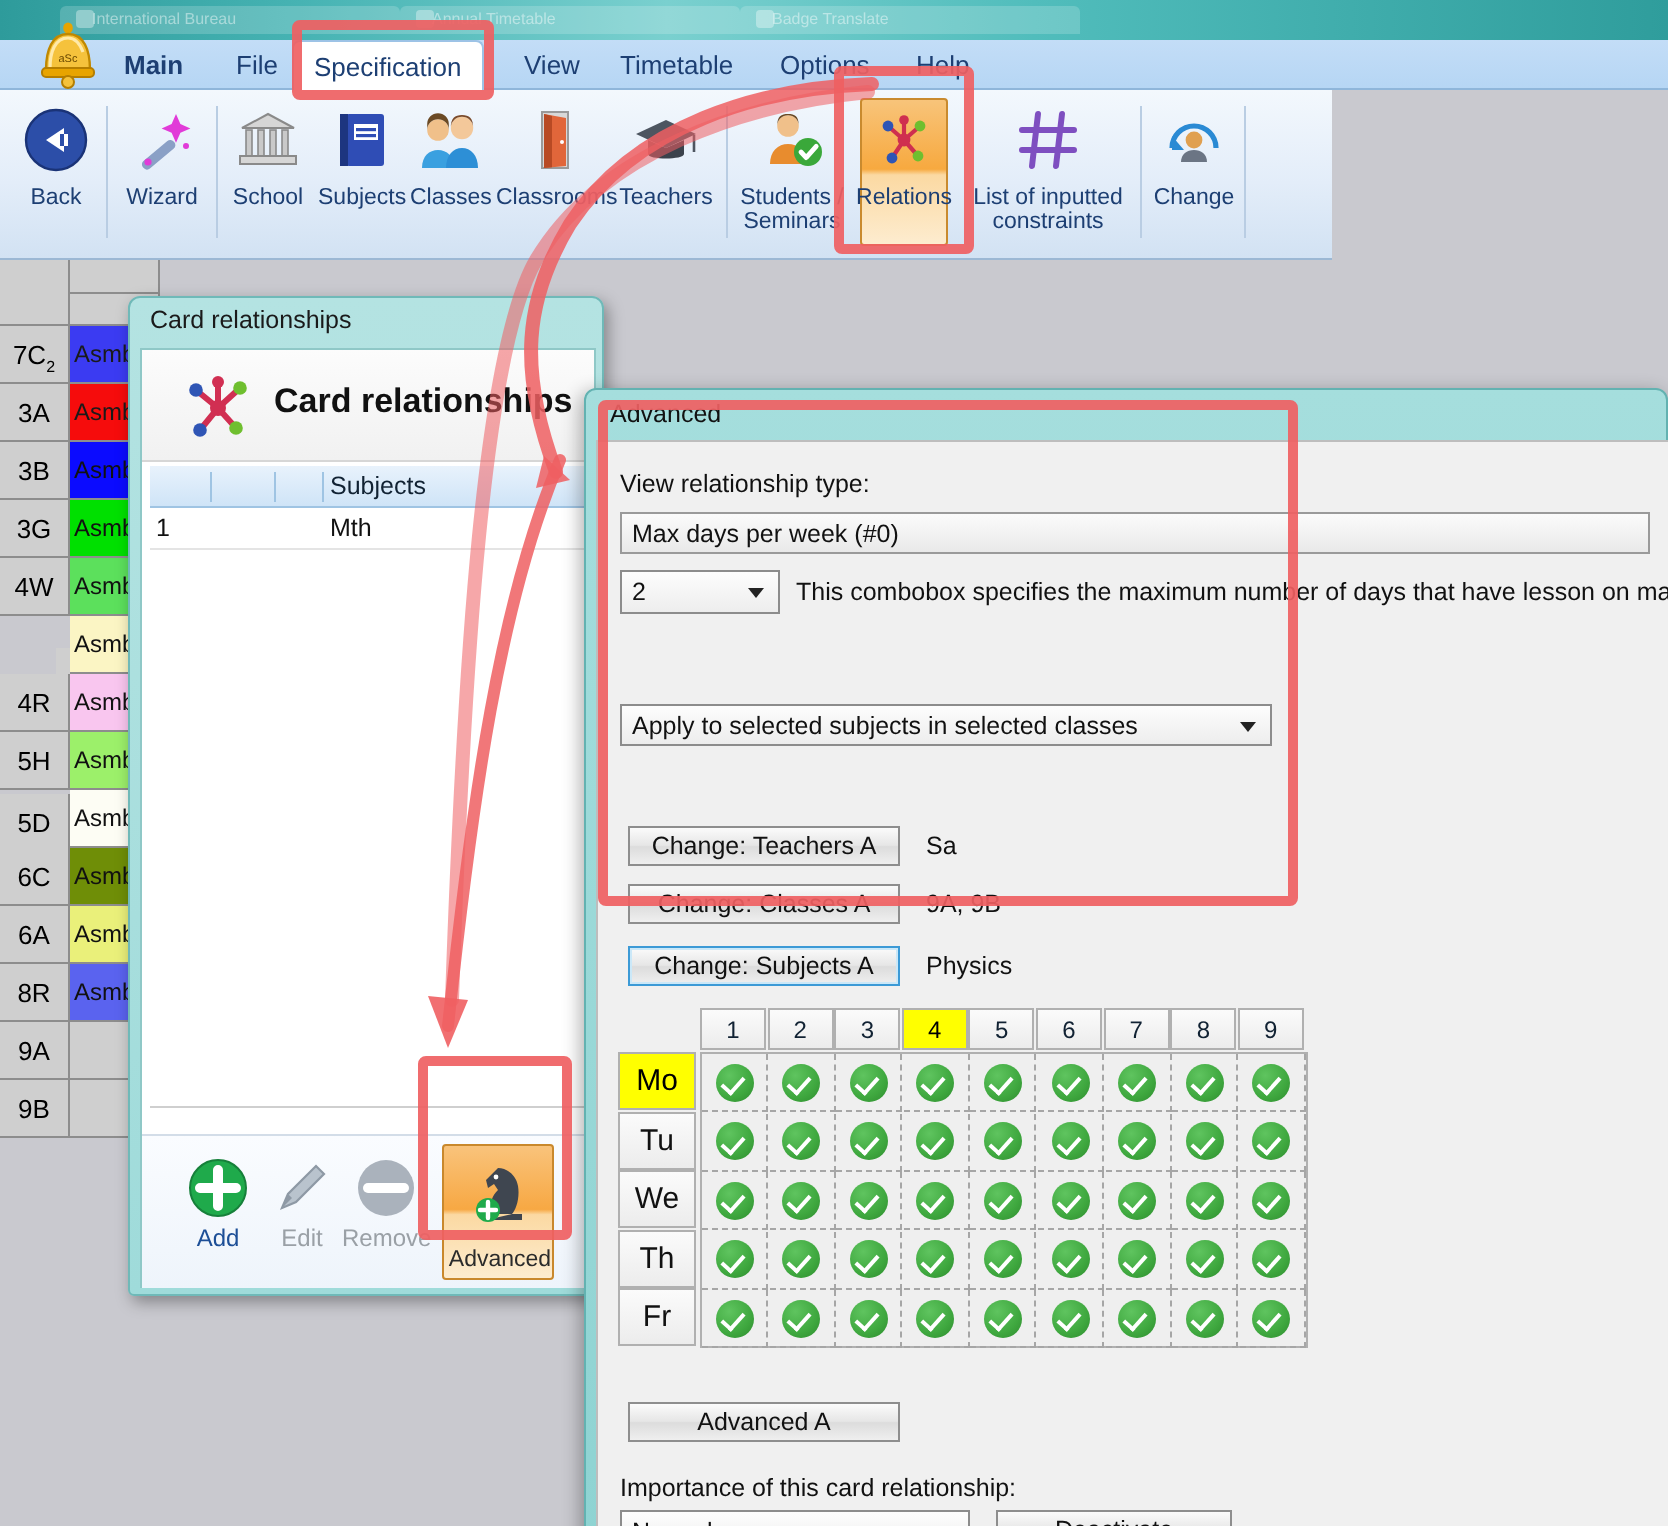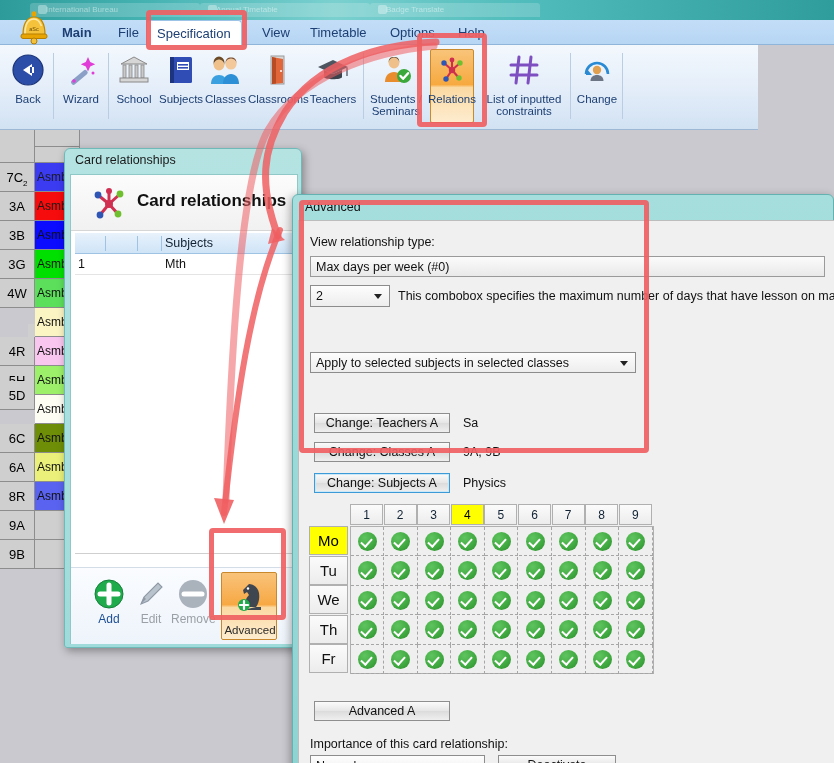--- a/index.html
+++ b/index.html
@@ -47,21 +47,21 @@
     padding:0 10px; color:#1d3f73; font-size:13px; white-space:nowrap;
   }
   .menu-item.bold { font-weight:bold; }
   .menu-item.active {
     background:#ffffff; border:1px solid #9dc3e6; border-bottom:none;
     border-radius:4px 4px 0 0; height:26px; color:#1d3f73;
   }
 
   
   #ribbon {
-    position:absolute; left:0; top:25px; width:758px; height:85px;
+    position:absolute; left:0; top:25px; width:666px; height:85px;
     background:linear-gradient(180deg,#f3f8fd 0%,#e3edf9 55%,#d2e2f3 100%);
     border-bottom:1px solid #9cb8d4;
   }
   .tb-btn {
     position:absolute; top:2px; height:80px; width:auto;
     text-align:center; color:#1d3f73; font-size:11.5px;
   }
   .tb-ico { height:46px; display:flex; align-items:center; justify-content:center; }
   .tb-lbl { line-height:12px; padding:0 2px; }
   .tb-sep {
@@ -436,21 +436,21 @@
         <div class="row-hdr" style="top: 120px;">3G</div>
         <div class="row-cell" style="top: 120px; background: rgb(0, 224, 0); color: rgb(17, 17, 17);">Asmbly</div>
         <div class="row-hdr" style="top: 149px;">4W</div>
         <div class="row-cell" style="top: 149px; background: rgb(92, 224, 92); color: rgb(17, 17, 17);">Asmbly</div>
         <div class="row-hdr" style="top: 194px; margin-left: 28px;">4C</div>
         <div class="row-cell" style="top: 178px; background: rgb(251, 245, 196); color: rgb(17, 17, 17);">Asmbly</div>
         <div class="row-hdr" style="top: 207px;">4R</div>
         <div class="row-cell" style="top: 207px; background: rgb(249, 198, 239); color: rgb(17, 17, 17);">Asmbly</div>
         <div class="row-hdr" style="top: 236px;">5H</div>
         <div class="row-cell" style="top: 236px; background: rgb(156, 240, 106); color: rgb(17, 17, 17);">Asmbly</div>
-        <div class="row-hdr" style="top: 251px;">5D</div>
+        <div class="row-hdr" style="top: 267px;">5D</div>
         <div class="row-cell" style="top: 265px; background: rgb(253, 253, 244); color: rgb(17, 17, 17);">Asmbly</div>
         <div class="row-hdr" style="top: 294px;">6C</div>
         <div class="row-cell" style="top: 294px; background: rgb(111, 142, 7); color: rgb(17, 17, 17);">Asmbly</div>
         <div class="row-hdr" style="top: 323px;">6A</div>
         <div class="row-cell" style="top: 323px; background: rgb(234, 240, 122); color: rgb(17, 17, 17);">Asmbly</div>
         <div class="row-hdr" style="top: 352px;">8R</div>
         <div class="row-cell" style="top: 352px; background: rgb(90, 99, 239); color: rgb(17, 17, 17);">Asmbly</div>
         <div class="row-hdr" style="top: 381px;">9A</div>
         <div class="row-cell" style="top: 381px; background: rgb(207, 207, 207); color: rgb(17, 17, 17);"></div>
         <div class="row-hdr" style="top: 410px;">9B</div>

